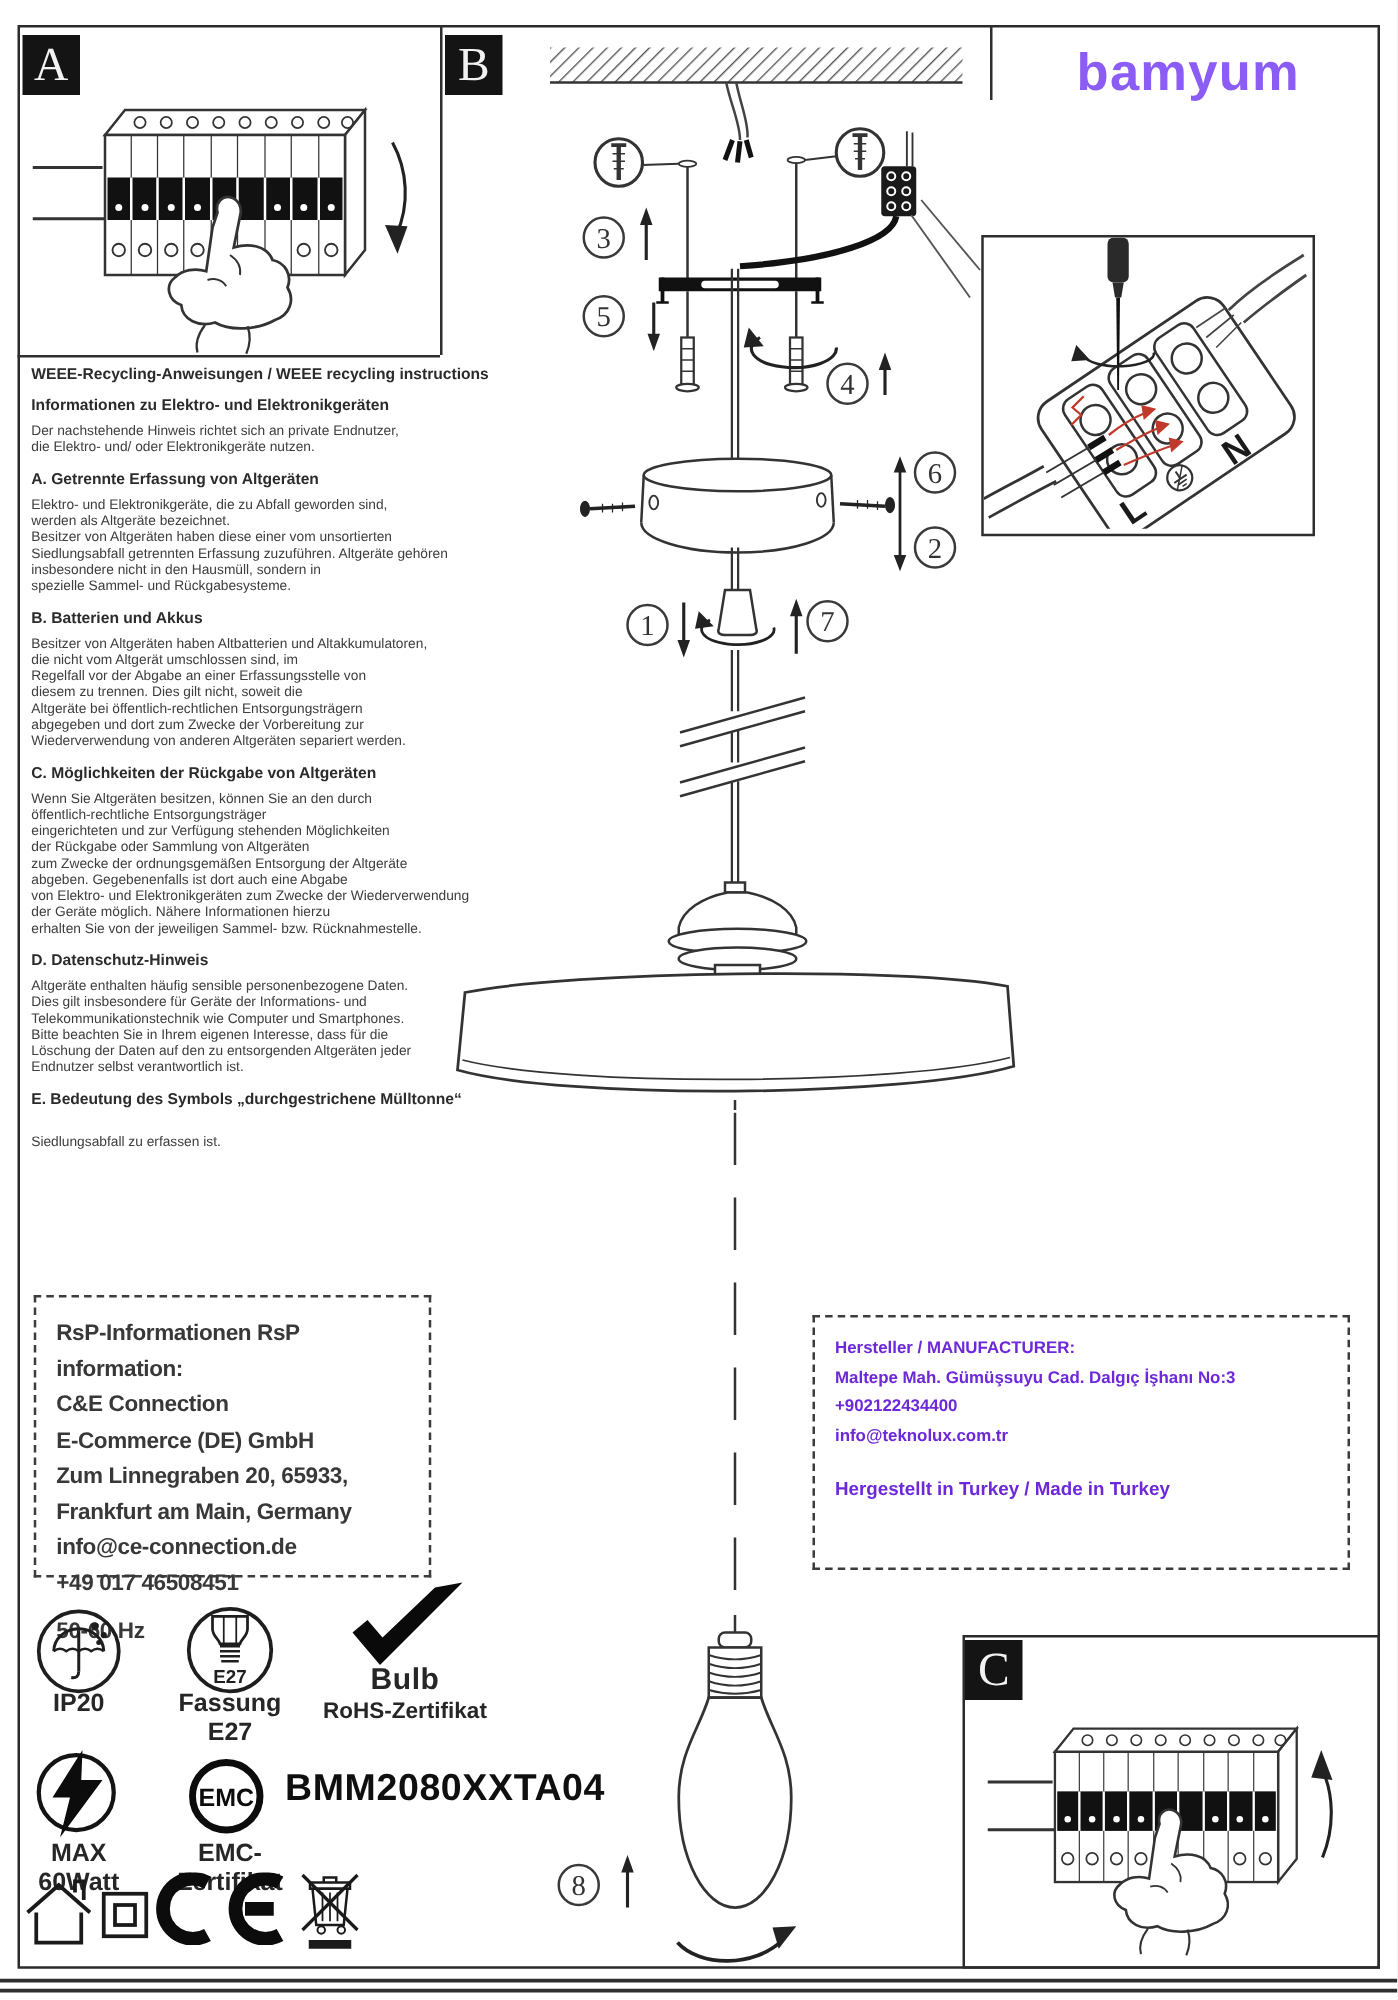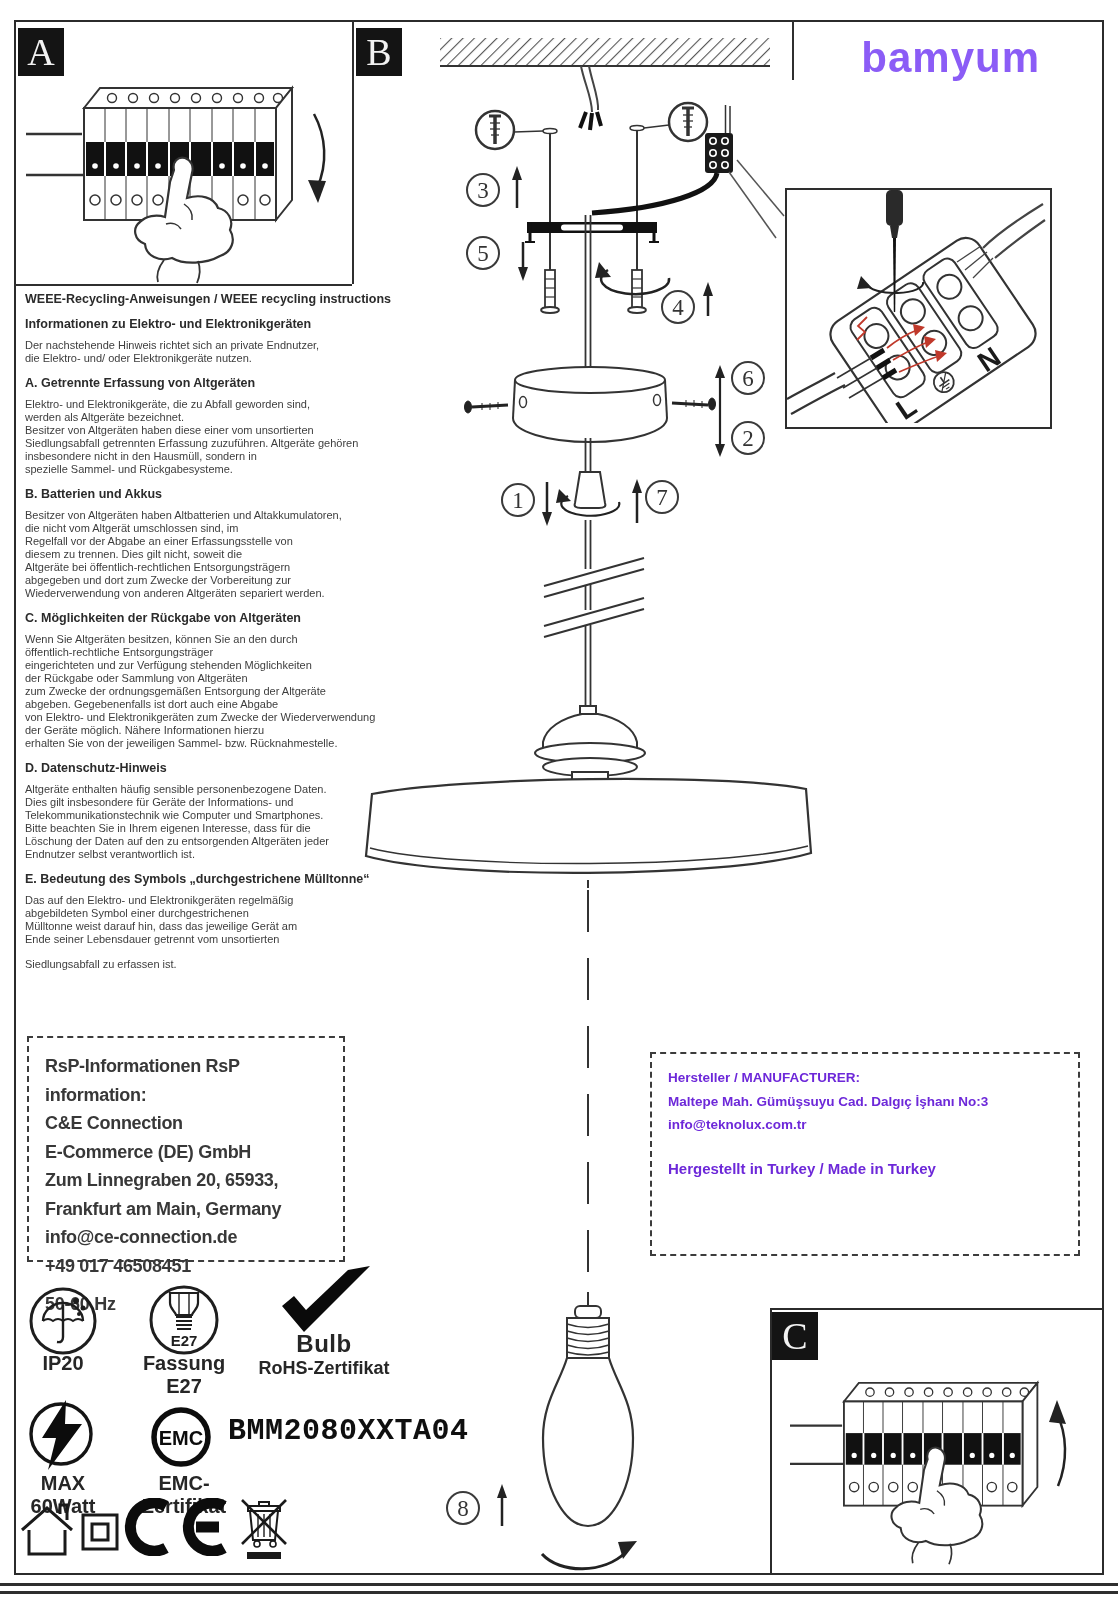--- a/index.html
+++ b/index.html
@@ -33,21 +33,21 @@
          font-size:18px; font-weight:bold; line-height:28.5px; color:#383838; letter-spacing:-0.3px; }
   .rsp .freq { margin-top:10px; }
   .mfr { left:650px; top:1052px; width:430px; height:204px; padding:12px 0 0 16px; box-sizing:border-box;
          font-size:13.5px; font-weight:bold; line-height:23.5px; color:#6d28d9; white-space:nowrap; }
   .mfr .made { margin-top:20px; font-size:15px; }
   .bulb-note { left:748px; top:523px; width:304px; height:118px; padding:12px 0 0 16px; box-sizing:border-box;
                font-size:22.5px; font-weight:bold; line-height:40px; color:#2e2e2e; }
 
   
   .cert-label { font-weight:bold; color:#262626; text-align:center; }
-  .code { left:228px; top:1414px; font-size:30px; font-weight:bold; color:#0f0f0f; letter-spacing:0.5px;font-family:Liberation Mono, monospace; }
+  .code { left:228px; top:1414px; font-size:30px; font-weight:bold; color:#0f0f0f; letter-spacing:0.5px; }
 
   svg text.step-num { font-family:"Liberation Serif", serif; font-size:23px; fill:#333; }
   svg { display:block; }
 </style>
 </head>
 <body>
 
 <div class="page">
 
   <div class="abs page-border"></div>
@@ -169,25 +169,21 @@
 der Geräte möglich. Nähere Informationen hierzu
 erhalten Sie von der jeweiligen Sammel- bzw. Rücknahmestelle.</p>
     <h4>D. Datenschutz-Hinweis</h4>
     <p>Altgeräte enthalten häufig sensible personenbezogene Daten.
 Dies gilt insbesondere für Geräte der Informations- und
 Telekommunikationstechnik wie Computer und Smartphones.
 Bitte beachten Sie in Ihrem eigenen Interesse, dass für die
 Löschung der Daten auf den zu entsorgenden Altgeräten jeder
 Endnutzer selbst verantwortlich ist.</p>
     <h4>E. Bedeutung des Symbols „durchgestrichene Mülltonne“</h4>
-    <p>Das auf den Elektro- und Elektronikgeräten regelmäßig
-abgebildeten Symbol einer durchgestrichenen
-Mülltonne weist darauf hin, dass das jeweilige Gerät am
-Ende seiner Lebensdauer getrennt vom unsortierten</p>
-    <p style="margin-top:12px;">Siedlungsabfall zu erfassen ist.</p>
+    <p style="margin-top:22px;">Siedlungsabfall zu erfassen ist.</p>
   </div>
 
   <svg class="abs" style="left:356px;top:20px;" width="460" height="870" viewBox="0 0 460 870">
     <defs>
       <pattern id="hatch" width="8" height="8" patternUnits="userSpaceOnUse" patternTransform="rotate(45)">
         <line x1="0" y1="0" x2="0" y2="8" stroke="#555" stroke-width="2.2"></line>
       </pattern>
     </defs>
 
     <g>
@@ -486,20 +482,21 @@
     <div>Zum Linnegraben 20, 65933,</div>
     <div>Frankfurt am Main, Germany</div>
     <div>info@ce-connection.de</div>
     <div>+49 017 46508451</div>
     <div class="freq">50-60 Hz</div>
   </div>
 
   <div class="abs dash-box mfr" style="border-width:2px;">
     <div>Hersteller / MANUFACTURER:</div>
     <div>Maltepe Mah. Gümüşsuyu Cad. Dalgıç İşhanı No:3</div>
+    <div>+902122434400</div>
     <div>info@teknolux.com.tr</div>
     <div class="made">Hergestellt in Turkey / Made in Turkey</div>
   </div>
 
   <svg class="abs" style="left:28px;top:1285px;" width="70" height="72" viewBox="0 0 70 72">
     <circle cx="35" cy="36" r="32" fill="none" stroke="#1e1e1e" stroke-width="3"></circle>
     <path d="M15,36 A20,18 0 0 1 55,36" fill="none" stroke="#1e1e1e" stroke-width="2.4"></path>
     <path d="M15,36 q5,-4 10,0 q5,-4 10,0 q5,-4 10,0 q5,-4 10,0" fill="none" stroke="#1e1e1e" stroke-width="1.8"></path>
     <line x1="35" y1="20" x2="35" y2="52" stroke="#1e1e1e" stroke-width="2.4"></line>
     <path d="M35,52 q0,6 -6,5" fill="none" stroke="#1e1e1e" stroke-width="2.4"></path>

